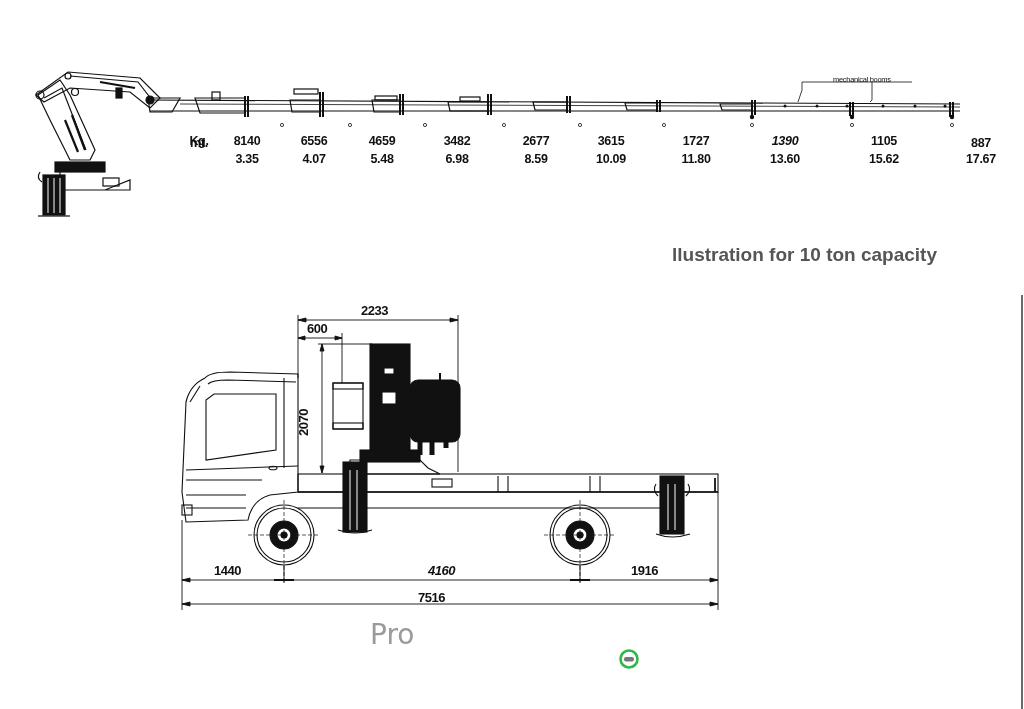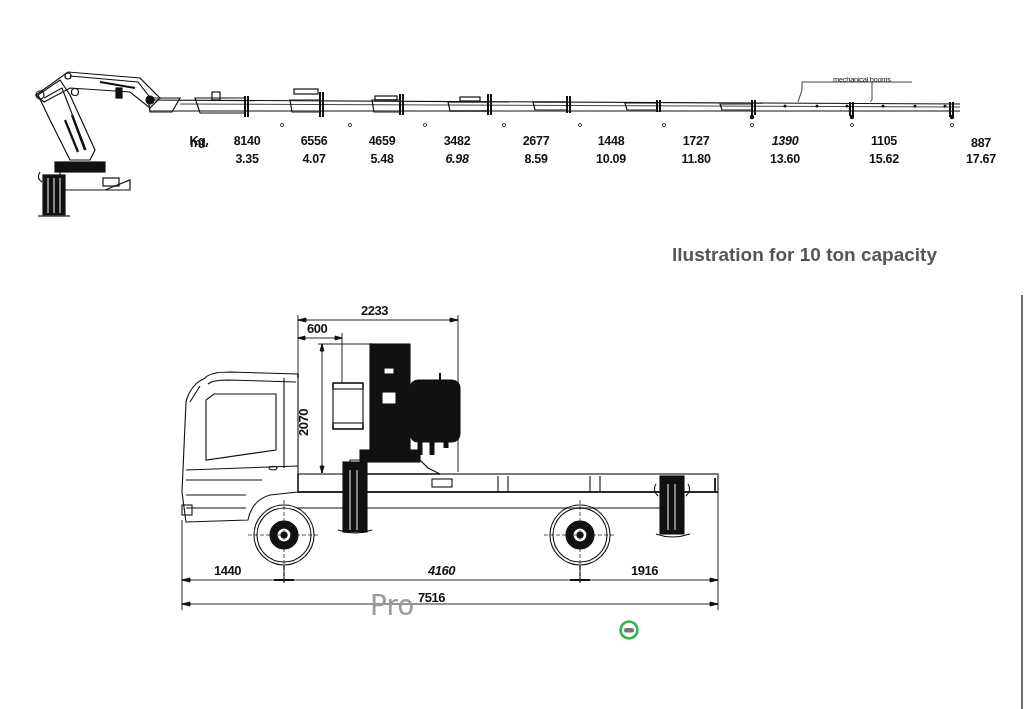--- a/index.html
+++ b/index.html
@@ -123,24 +123,24 @@
   <span style="left:167px;top:0;">Kg.</span>
   <span style="left:167px;top:2px;">mt.</span>
 
   <span style="left:215px;top:0;">8140</span>
   <span style="left:215px;top:18px;">3.35</span>
   <span style="left:282px;top:0;">6556</span>
   <span style="left:282px;top:18px;">4.07</span>
   <span style="left:350px;top:0;">4659</span>
   <span style="left:350px;top:18px;">5.48</span>
   <span style="left:425px;top:0;">3482</span>
-  <span style="left:425px;top:18px;font-style:italic;">6.98</span>
+  <span style="left:425px;top:18px;">6.98</span>
   <span style="left:504px;top:0;">2677</span>
   <span style="left:504px;top:18px;">8.59</span>
-  <span style="left:579px;top:0;">1448</span>
+  <span style="left:579px;top:0;">3615</span>
   <span style="left:579px;top:18px;">10.09</span>
   <span style="left:664px;top:0;">1727</span>
   <span style="left:664px;top:18px;">11.80</span>
   <span style="left:753px;top:0;font-style:italic;">1390</span>
   <span style="left:753px;top:18px;">13.60</span>
   <span style="left:852px;top:0;">1105</span>
   <span style="left:852px;top:18px;">15.62</span>
   <span style="left:949px;top:2px;">887</span>
   <span style="left:949px;top:18px;">17.67</span>
 </div>
@@ -259,19 +259,19 @@
 </svg>
 
 <div class="dim" style="left:361px;top:303px;">2233</div>
 <div class="dim" style="left:307px;top:321px;">600</div>
 <div class="dim" style="left:296px;top:410px;transform:rotate(-90deg);transform-origin:left top;top:436px;">2070</div>
 <div class="dim" style="left:214px;top:563px;">1440</div>
 <div class="dim" style="left:428px;top:563px;font-style:italic;">4160</div>
 <div class="dim" style="left:631px;top:563px;">1916</div>
 <div class="dim" style="left:418px;top:590px;">7516</div>
 
-<div class="abs" style="left:370px;top:589px;width:280px;height:62px;">
+<div class="abs" style="left:370px;top:618px;width:280px;height:62px;">
   <div class="logo-pro" style="left:0;top:0;">Pro</div>
   <svg class="abs" style="left:248px;top:30px;" width="22" height="22" viewBox="0 0 22 22">
     <circle cx="11" cy="11" r="8.5" fill="none" stroke="#2db84a" stroke-width="2.6"></circle>
     <rect x="6" y="9" width="10" height="4.5" rx="2" fill="#777"></rect>
   </svg>
 </div>
 
 </body></html>

